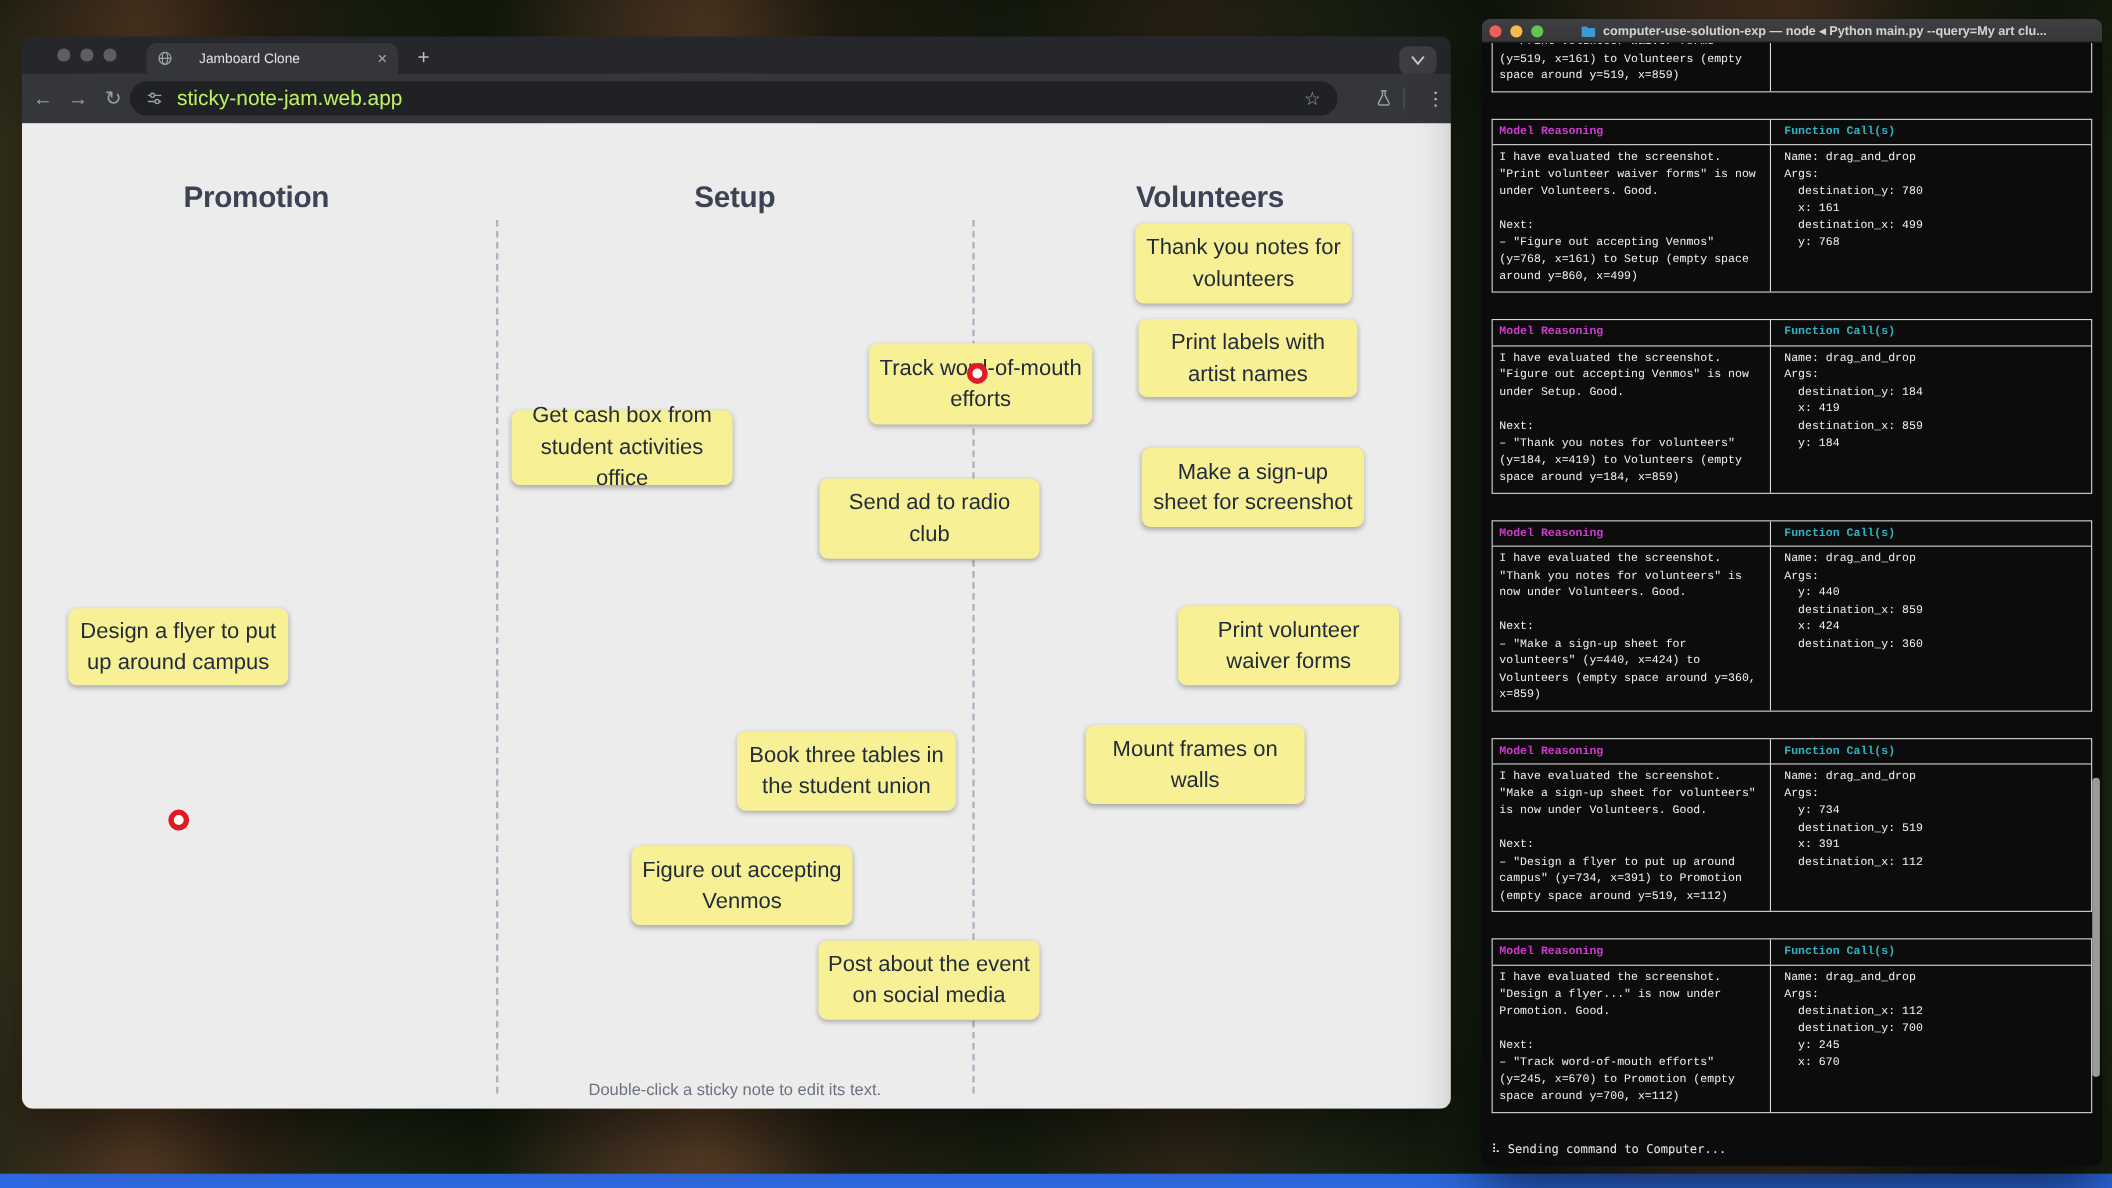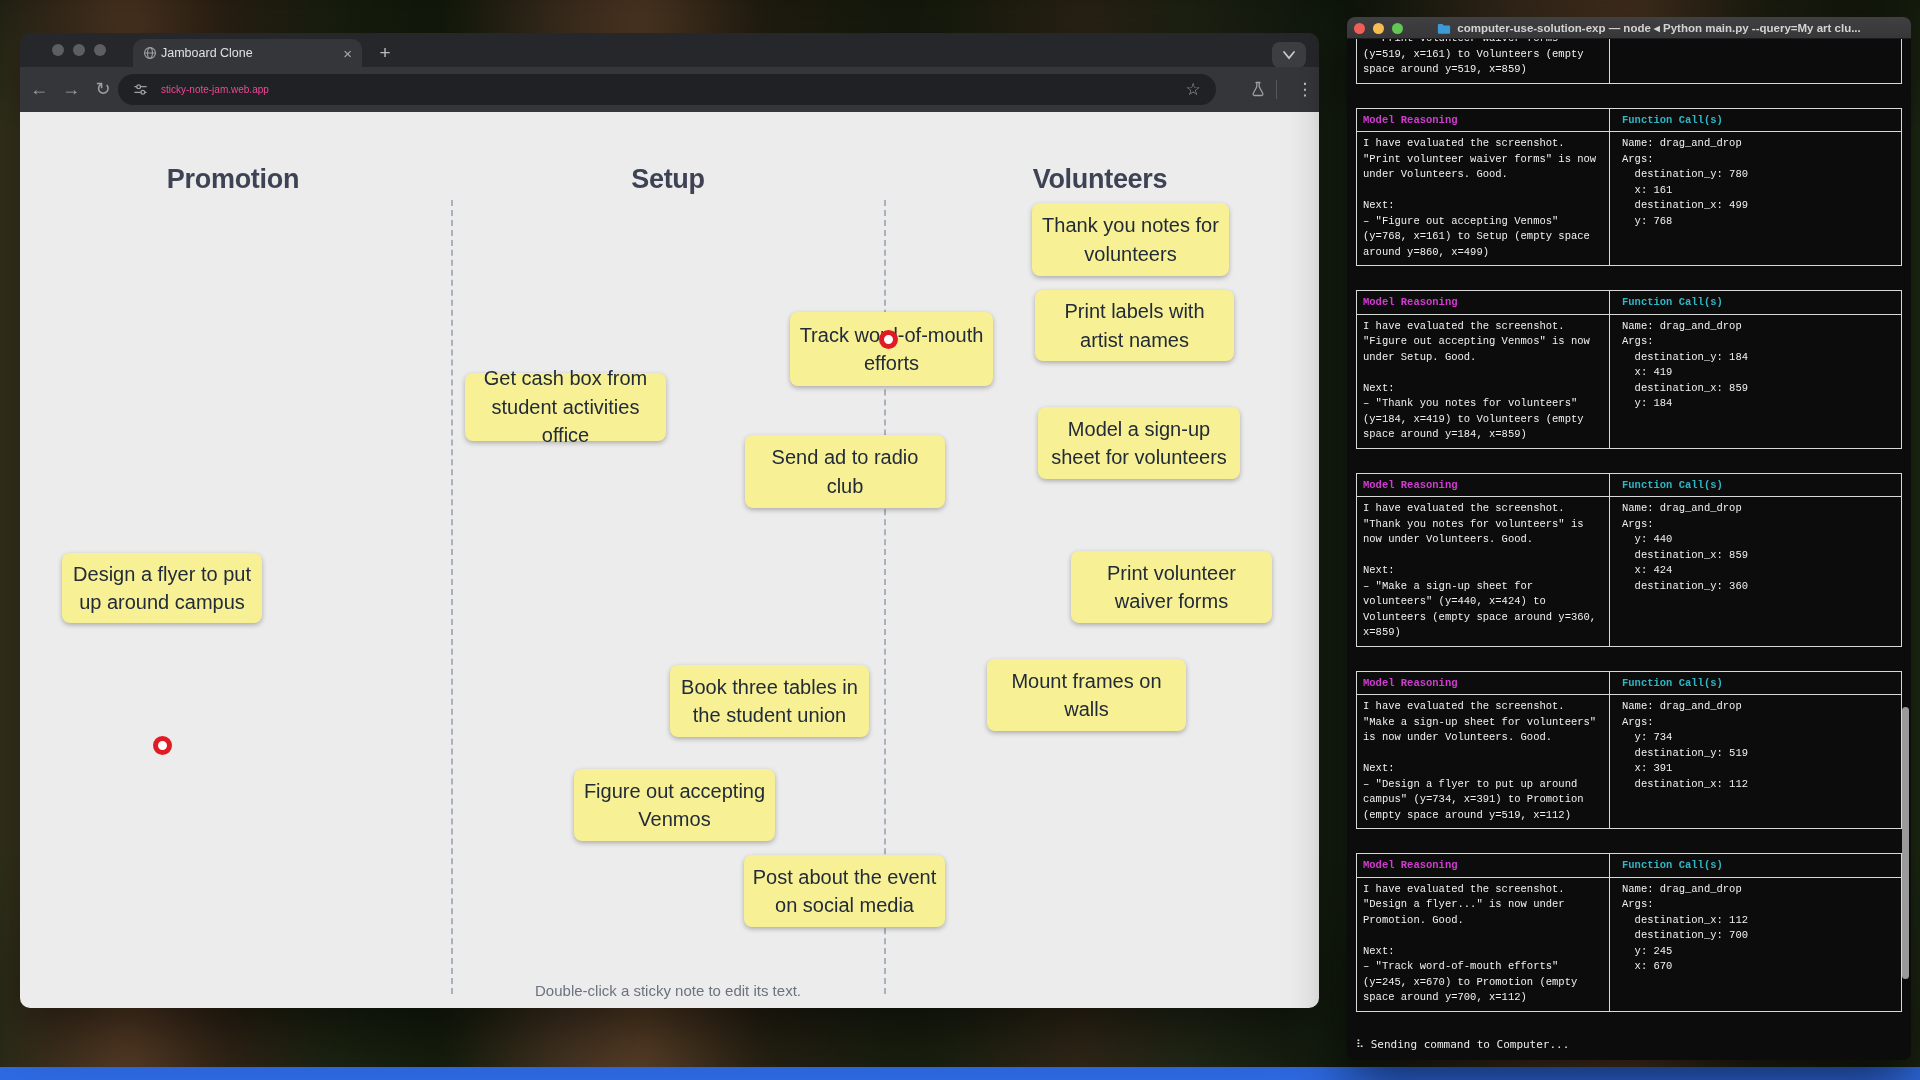--- a/index.html
+++ b/index.html
@@ -19,34 +19,34 @@
   .dock-strip { position:absolute; left:0; right:0; bottom:0; height:13px; background:#2e6ae2; }
 
   
   .browser { position:absolute; left:20px; top:33px; width:1299px; height:975px;
     border-radius:10px; overflow:hidden; box-shadow:0 22px 55px rgba(0,0,0,.55);
     display:flex; flex-direction:column; }
   .tabstrip { height:34px; background:#26272a; position:relative; flex:none; }
   .traffic-b { position:absolute; left:32px; top:11px; display:flex; gap:9px; }
   .traffic-b span { width:12px; height:12px; border-radius:50%; background:#5d5e61; }
   .tab { position:absolute; left:113px; top:6px; width:229px; height:28px; background:#35363a;
-    border-radius:10px 10px 0 0; display:flex; align-items:center; gap:4px; padding:0 10px;
+    border-radius:10px 10px 0 0; display:flex; align-items:center; gap:24px; padding:0 10px;
     color:#dfe1e5; font-size:12.5px; }
   .tab .tab-label { flex:1; overflow:hidden; white-space:nowrap; }
   .tab .tab-close { color:#a7abb0; font-size:15px; line-height:1; cursor:default; }
   .newtab-btn { position:absolute; left:352px; top:7px; width:26px; height:26px; color:#b9bbbe;
     font-size:19px; display:flex; align-items:center; justify-content:center; border-radius:50%; }
   .tabsearch-btn { position:absolute; right:13px; top:9px; width:34px; height:26px; background:#3d3e42;
     border-radius:8px; display:flex; align-items:center; justify-content:center; }
   .toolbar { height:45px; background:#35363a; position:relative; flex:none; display:flex; align-items:center; }
   .nav-ico { position:absolute; top:9px; width:26px; height:26px; display:flex; align-items:center;
     justify-content:center; color:#9aa0a6; font-size:18px; }
   .urlpill { position:absolute; left:98px; top:7px; width:1098px; height:31px; background:#202124;
     border-radius:16px; display:flex; align-items:center; gap:13px; padding:0 15px; }
-  .url-text { color:#ec4899; font-size:10px; }
+  .url-text { color:#bef264; font-size:19px; }
   .pill-star { position:absolute; left:1160px; top:9px; width:26px; height:26px; display:flex;
     align-items:center; justify-content:center; color:#9aa0a6; font-size:17px; }
   .lab-ico { position:absolute; left:1225px; top:9px; width:26px; height:26px; display:flex;
     align-items:center; justify-content:center; }
   .bar-divider { position:absolute; left:1256px; top:13px; width:1px; height:19px; background:#55575b; }
   .kebab-ico { position:absolute; left:1272px; top:9px; width:26px; height:26px; display:flex;
     align-items:center; justify-content:center; color:#c7c9cc; font-size:17px; letter-spacing:0; }
 
   
   .board { flex:1; background:#ececec; position:relative; }
@@ -157,21 +157,21 @@
 
     <div class="note" style="left:42px;  top:441px; width:200px; height:70px;">Design a flyer to put up around campus</div>
     <div class="note" style="left:445px; top:261px; width:201px; height:68px;">Get cash box from student activities office</div>
     <div class="note" style="left:770px; top:200px; width:203px; height:74px;">Track word-of-mouth efforts</div>
     <div class="note" style="left:725px; top:323px; width:200px; height:73px;">Send ad to radio club</div>
     <div class="note" style="left:650px; top:553px; width:199px; height:72px;">Book three tables in the student union</div>
     <div class="note" style="left:554px; top:657px; width:201px; height:72px;">Figure out accepting Venmos</div>
     <div class="note" style="left:724px; top:743px; width:201px; height:72px;">Post about the event on social media</div>
     <div class="note" style="left:1012px;top:91px;  width:197px; height:73px;">Thank you notes for volunteers</div>
     <div class="note" style="left:1015px;top:178px; width:199px; height:71px;">Print labels with artist names</div>
-    <div class="note" style="left:1018px;top:295px; width:202px; height:72px;">Model a sign-up sheet for volunteers</div>
+    <div class="note" style="left:1018px;top:295px; width:202px; height:72px;">Make a sign-up sheet for screenshot</div>
     <div class="note" style="left:1051px;top:439px; width:201px; height:72px;">Print volunteer waiver forms</div>
     <div class="note" style="left:967px; top:547px; width:199px; height:72px;">Mount frames on walls</div>
 
     <div class="ring" style="left:859px; top:218px;"></div>
     <div class="ring" style="left:133px; top:624px;"></div>
 
     <div class="board-hint">Double-click a sticky note to edit its text.</div>
   </div>
 </div>
 

